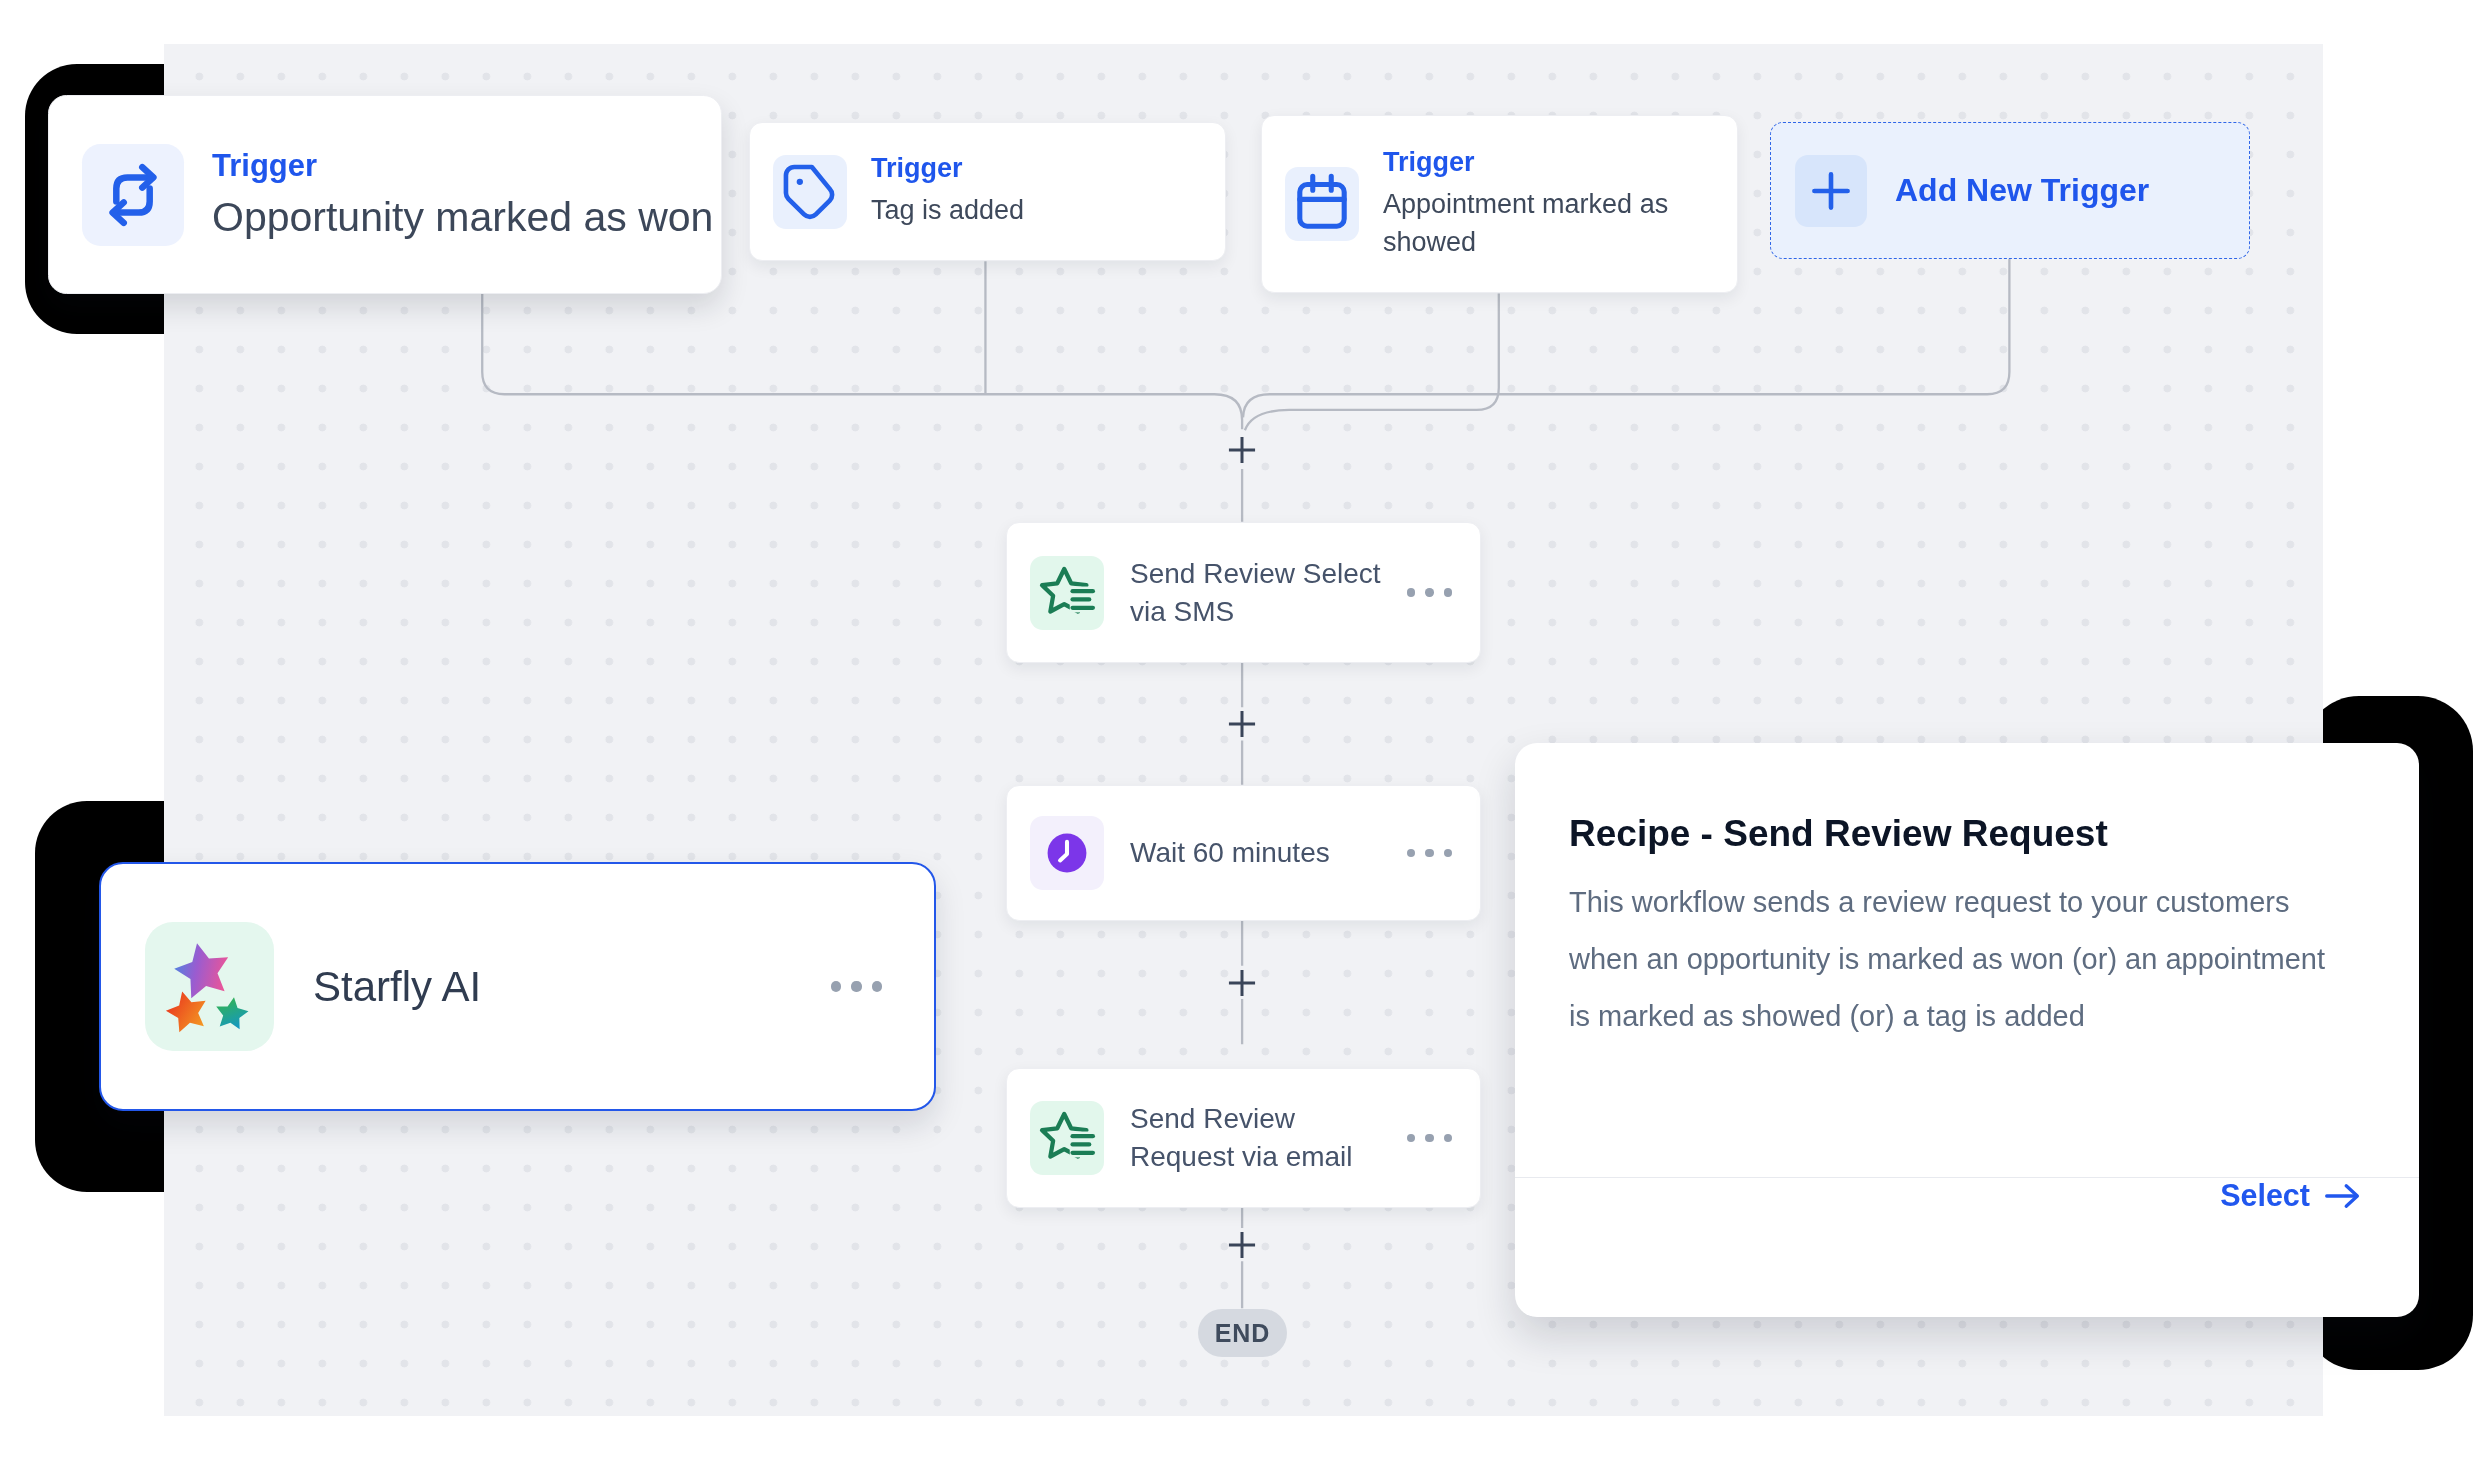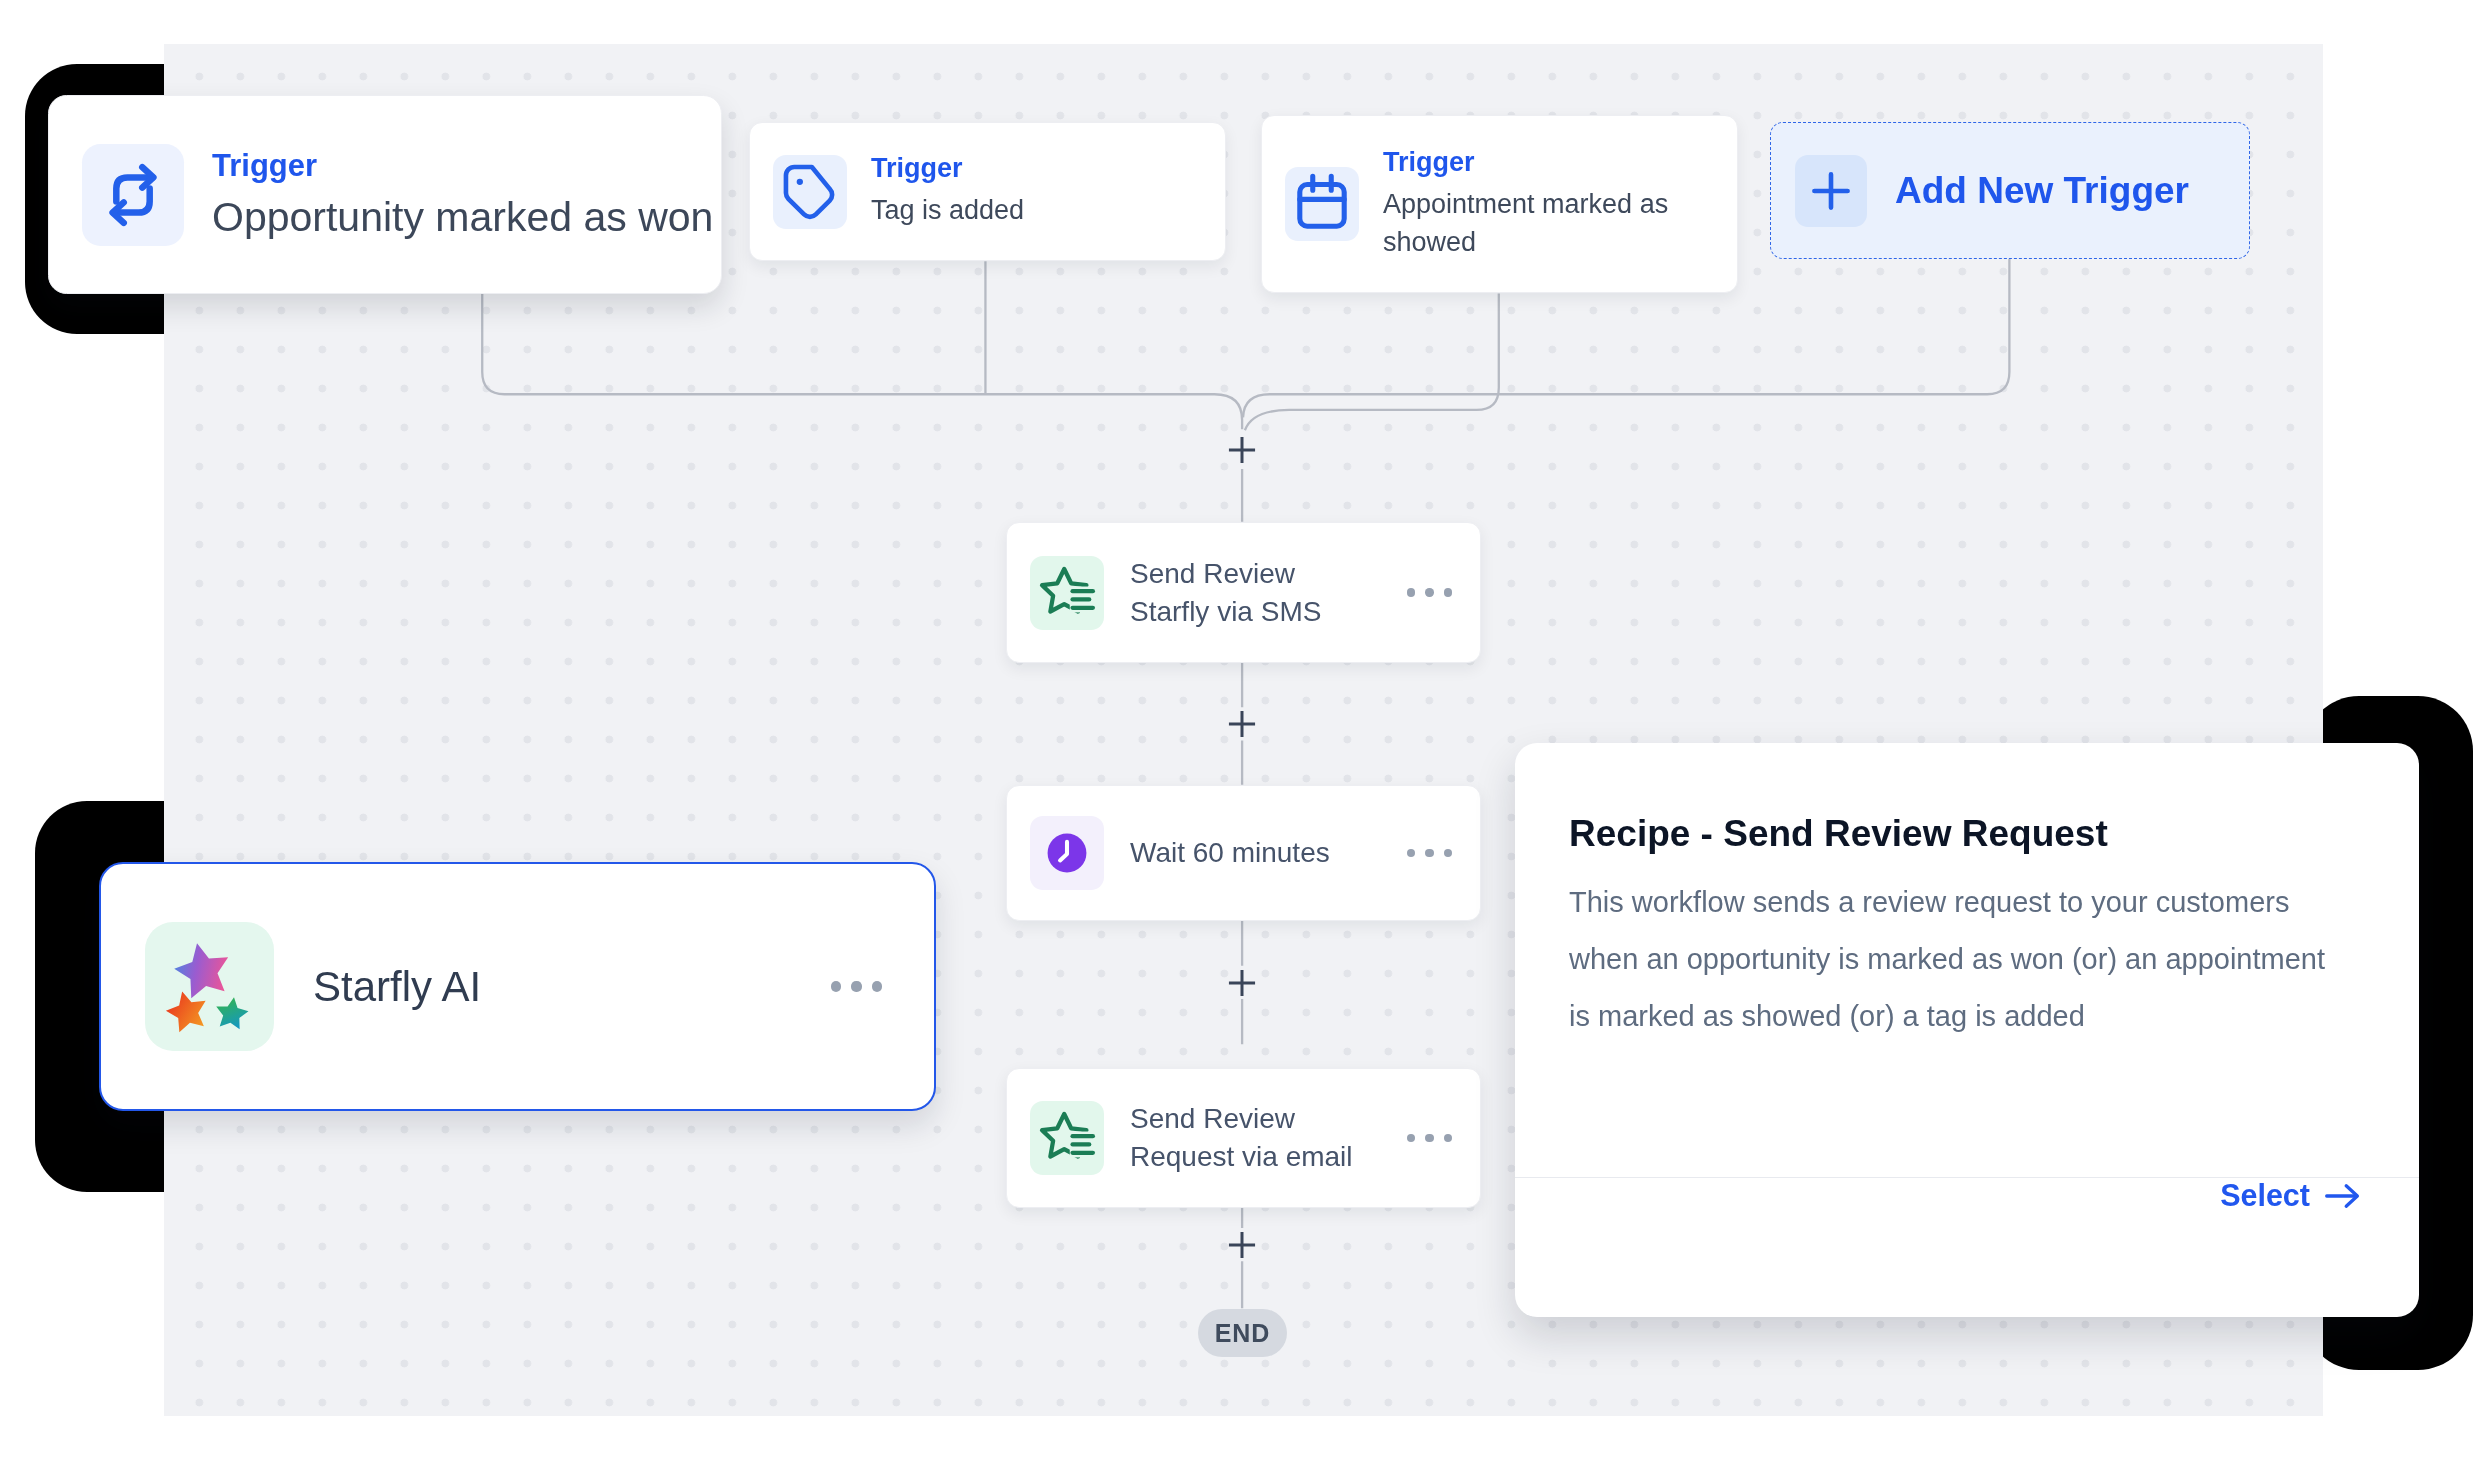--- a/index.html
+++ b/index.html
@@ -47,21 +47,21 @@
   .trigger-2 { left:749px; top:122px; width:477px; height:139px; }
   .trigger-3 { left:1261px; top:115px; width:477px; height:178px; }
   .trigger-3 .t-title { width:314px; }
 
   
   .add-trigger { left:1770px; top:122px; width:480px; height:137px; border-radius:13px;
                  background:#EAF1FD; border:1.8px dashed #2F66E8; box-shadow:none;
                  padding-left:24px; gap:28px; position:absolute; display:flex; align-items:center; }
   .add-trigger .iconbox { width:72px; height:72px; border-radius:13px; background:#D7E5FB;
                           display:flex; align-items:center; justify-content:center; flex:0 0 auto; }
-  .add-trigger .a-label { font-size:37px; font-weight:700; color:#1F56EC; }
+  .add-trigger .a-label { font-size:32px; font-weight:700; color:#1F56EC; }
 
   
   .step { width:475px; left:1006px; border-radius:13px; padding-left:23px; gap:26px; }
   .step .iconbox { width:74px; height:74px; border-radius:13px;
                    display:flex; align-items:center; justify-content:center; flex:0 0 auto; }
   .step .mint { background:#E2F7EC; }
   .step .lav  { background:#F3F0FC; }
   .step .s-title { font-size:28px; color:#46536A; line-height:1.35; width:332px; }
   .step-sms   { top:522px;  height:141px; }
   .step-wait  { top:785px;  height:136px; }
@@ -199,21 +199,21 @@
           <path d="M37 14 L44.5 29.5 L61 31.5 L49 43 L52 60 L37 52 L22 60 L25 43 L13 31.5 L29.5 29.5 Z"></path>
         </g>
         <rect x="43" y="33" width="28" height="28" fill="#E2F7EC"></rect>
         <g stroke="#1B7D55" stroke-width="4.6" stroke-linecap="round">
           <path d="M46 38 H68"></path>
             <path d="M46 47 H64"></path>
             <path d="M46 56 H68"></path>
         </g>
       </svg>
     </div>
-    <div class="s-title">Send Review Starfly via SMS</div>
+    <div class="s-title">Send Review Select via SMS</div>
     <div class="dots">
         <i></i>
         <i></i>
         <i></i>
       </div>
   </div>
 
   <div class="card step step-wait">
     <div class="iconbox lav">
       <svg width="74" height="74" viewBox="0 0 80 80">

